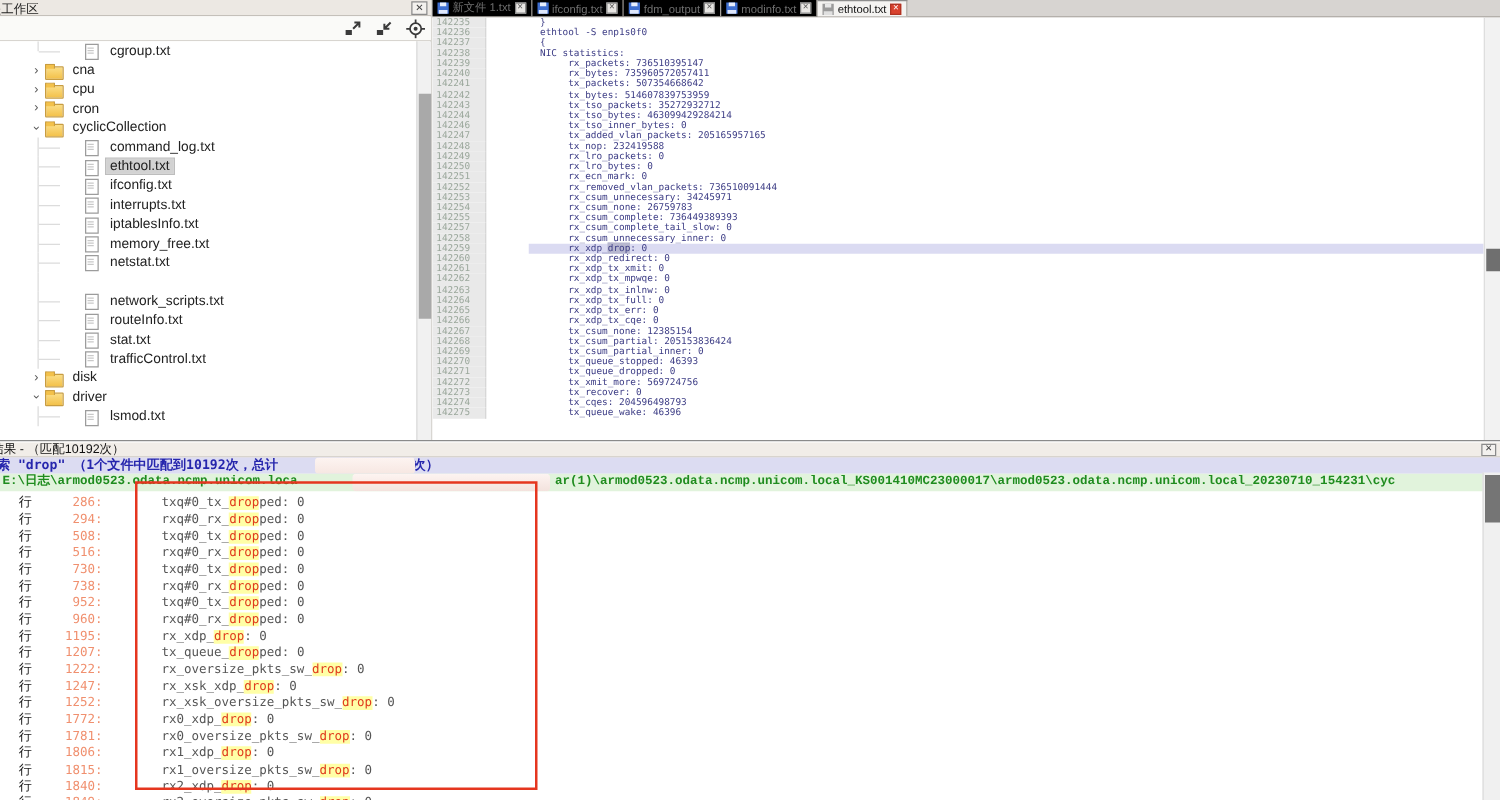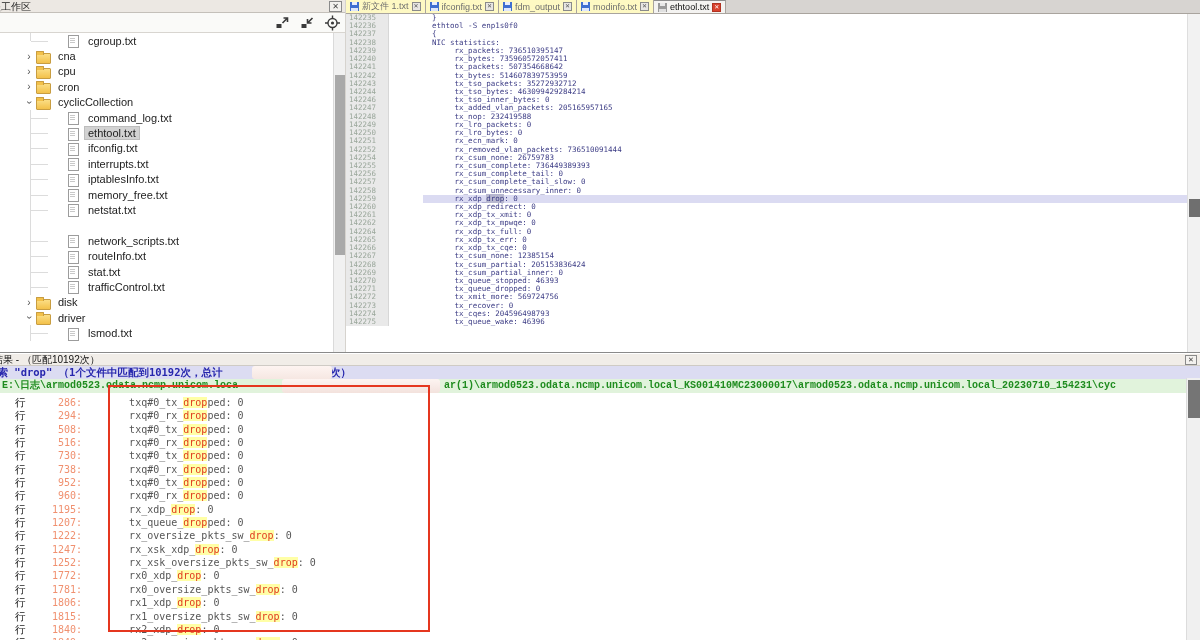--- a/index.html
+++ b/index.html
@@ -40,21 +40,21 @@
   .tree-row.selected .lbl { background:#d2d2d2; outline:1px solid #bdbdbd; }
   .lbl { padding:0 3px; }
   #tree-scrollbar { left:333px; top:33px; width:12px; height:319px; background:#f1f1f1; border-left:1px solid #dadada; }
   #tree-thumb { position:absolute; left:1px; top:42px; width:10px; height:180px; background:#a9a9a9; }
 
   
   #editor-panel { left:346px; top:0; width:854px; height:352px; background:#fff; }
   #tab-bar { left:0; top:0; width:854px; height:14px; background:#d7d4d1; border-bottom:1px solid #a9a49e;
              display:flex; align-items:stretch; }
   .tab { display:flex; align-items:center; gap:3px; padding:0 4px; font-size:9px; color:#6f6f6f;
-         background:#fef9c3; border-right:1px solid #a9a49e; cursor:default; white-space:nowrap; }
+         background:#000000; border-right:1px solid #a9a49e; cursor:default; white-space:nowrap; }
   .tab.active { background:#f4f3f1; color:#111; border-top:1px solid #8d8d8d; }
   .floppy { width:9px; height:9px; background:#3f6fd0; position:relative; display:inline-block; }
   .floppy::before { content:""; position:absolute; left:2px; top:0; width:5px; height:3px; background:#e8eefc; }
   .floppy::after { content:""; position:absolute; left:1px; bottom:0; width:7px; height:3px; background:#dfe7fa; }
   .floppy.saved { background:#9a9a9a; }
   .floppy.saved::before { background:#e8e8e8; }
   .floppy.saved::after { background:#e0e0e0; }
   .tabx { width:9px; height:9px; border:1px solid #8a8a8a; background:#e8e6e3; color:#555;
           font-size:6px; line-height:7px; text-align:center; display:inline-block; }
   .tabx.red { background:#d9422e; border-color:#b03322; color:#fff; }
@@ -333,30 +333,30 @@
         </div>
         <div class="eline">
           <span class="ln">142251</span>
           <span class="lt">     rx_ecn_mark: 0</span>
         </div>
         <div class="eline">
           <span class="ln">142252</span>
           <span class="lt">     rx_removed_vlan_packets: 736510091444</span>
         </div>
         <div class="eline">
+          <span class="ln">142253</span>
+          <span class="lt">     rx_csum_unnecessary: 34245971</span>
+        </div>
+        <div class="eline">
           <span class="ln">142254</span>
           <span class="lt">     rx_csum_none: 26759783</span>
         </div>
         <div class="eline">
           <span class="ln">142255</span>
           <span class="lt">     rx_csum_complete: 736449389393</span>
-        </div>
-        <div class="eline">
-          <span class="ln">142256</span>
-          <span class="lt">     rx_csum_complete_tail: 0</span>
         </div>
         <div class="eline">
           <span class="ln">142257</span>
           <span class="lt">     rx_csum_complete_tail_slow: 0</span>
         </div>
         <div class="eline">
           <span class="ln">142258</span>
           <span class="lt">     rx_csum_unnecessary_inner: 0</span>
         </div>
         <div class="eline hl">
@@ -367,20 +367,24 @@
           <span class="ln">142260</span>
           <span class="lt">     rx_xdp_redirect: 0</span>
         </div>
         <div class="eline">
           <span class="ln">142261</span>
           <span class="lt">     rx_xdp_tx_xmit: 0</span>
         </div>
         <div class="eline">
           <span class="ln">142262</span>
           <span class="lt">     rx_xdp_tx_mpwqe: 0</span>
+        </div>
+        <div class="eline">
+          <span class="ln">142263</span>
+          <span class="lt">     rx_xdp_tx_inlnw: 0</span>
         </div>
         <div class="eline">
           <span class="ln">142264</span>
           <span class="lt">     rx_xdp_tx_full: 0</span>
         </div>
         <div class="eline">
           <span class="ln">142265</span>
           <span class="lt">     rx_xdp_tx_err: 0</span>
         </div>
         <div class="eline">

